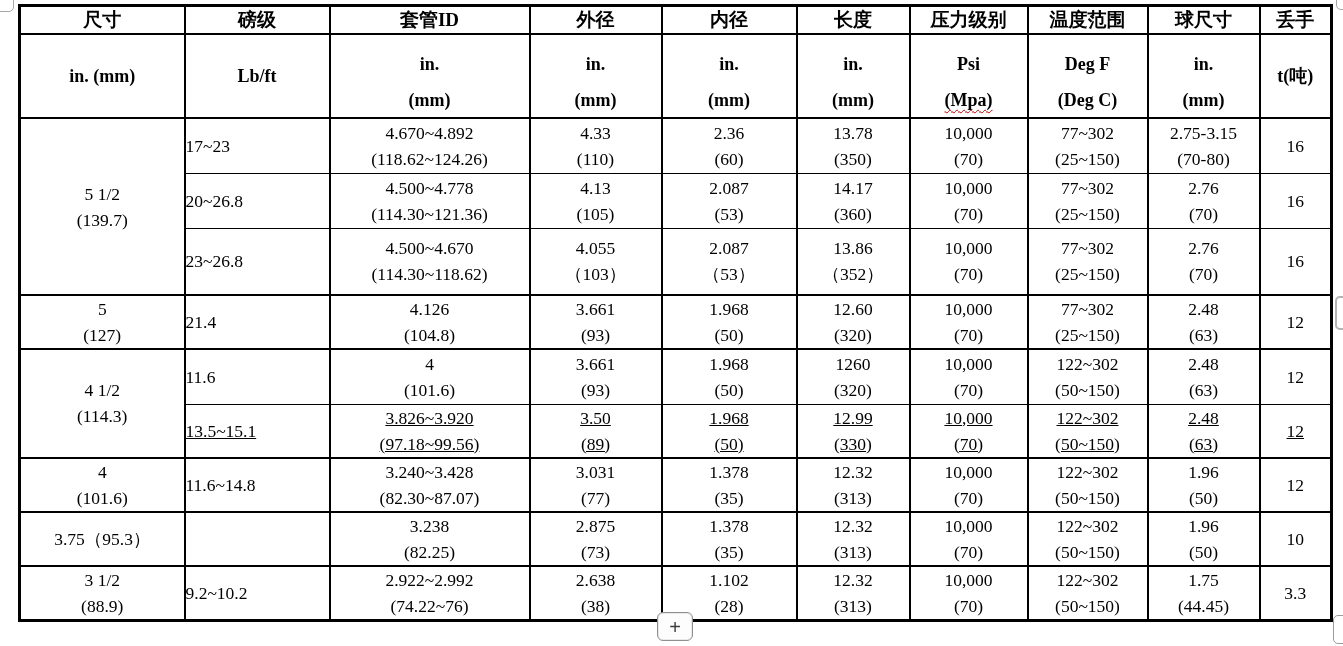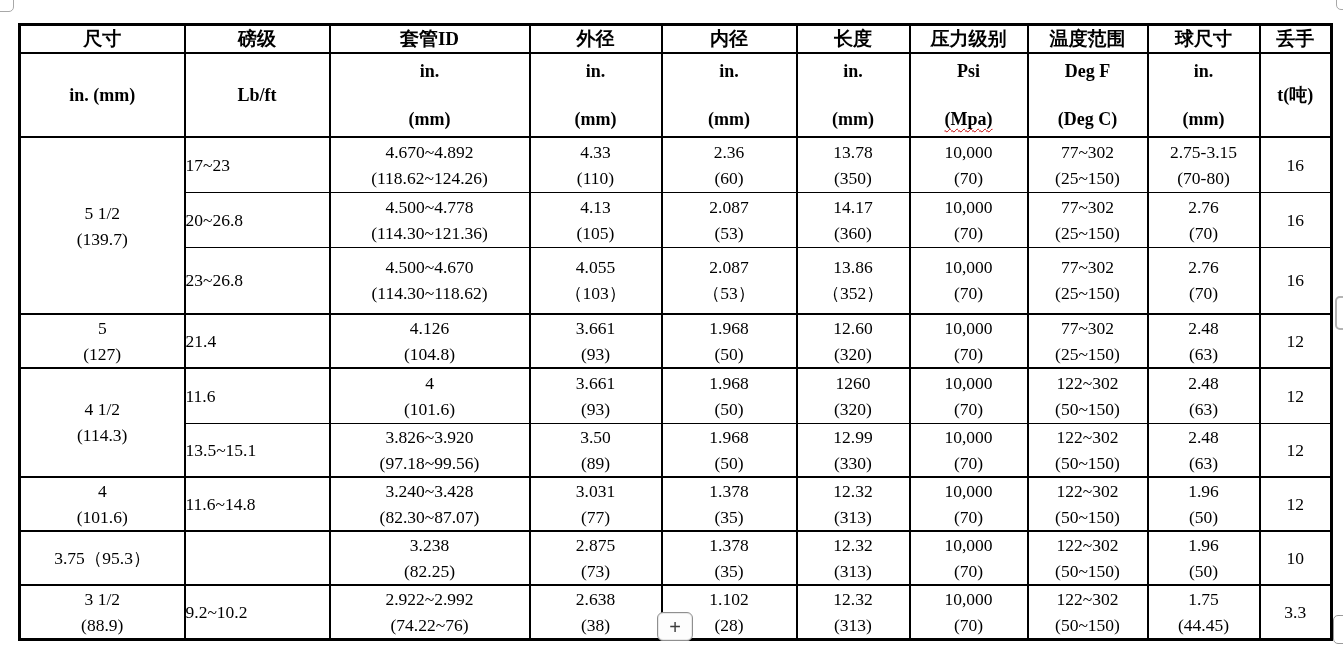--- a/index.html
+++ b/index.html
@@ -3,33 +3,33 @@
 <meta charset="utf-8">
 <style>
   html,body{margin:0;padding:0;}
   body{
     width:1343px;height:646px;background:#ffffff;overflow:hidden;position:relative;
     font-family:"Liberation Serif","DejaVu Serif",serif;color:#000;
   }
   .page{position:relative;width:1343px;height:646px;}
 
   table.spec{
-    position:absolute;left:18px;top:23px;width:1312px;
+    position:absolute;left:18px;top:4px;width:1312px;
     border-collapse:collapse;table-layout:fixed;
     border:3px solid #000;
   }
   th,td{
     border:2px solid #000;
     padding:0;vertical-align:middle;text-align:center;
     overflow:hidden;
   }
   th.h1{height:26px;font-size:19px;font-weight:bold;line-height:1.1;}
   th.h2{height:82px;font-size:18px;font-weight:bold;}
   .split{height:100%;box-sizing:border-box;display:flex;flex-direction:column;
-         justify-content:space-between;padding:7px 0 6px 0;}
+         justify-content:space-between;padding:19px 0 6px 0;}
   .squig{text-decoration:underline wavy #c00000;text-decoration-skip-ink:none;
          text-decoration-thickness:1px;text-underline-offset:3px;}
   td{font-size:17.5px;line-height:26px;}
   td .cline{display:block;}
   td.lb{text-align:left;}
   td.t1{border-top-width:1px;}
   td.b1{border-bottom-width:1px;}
 
   
   .edge-widget{position:absolute;background:#fff;border:1px solid #a8a8a8;border-radius:5px;}
@@ -317,21 +317,21 @@
             <div class="cline">(50~150)</div>
           </td>
           <td class="b1">
             <div class="cline">2.48</div>
             <div class="cline">(63)</div>
           </td>
           <td class="b1">
             <div class="cline">12</div>
           </td>
         </tr>
-        <tr style="height: 46px;">
+        <tr style="height: 46px; text-decoration: underline;">
           <td class="lb t1">
             <div class="cline">13.5~15.1</div>
           </td>
           <td class="t1">
             <div class="cline">3.826~3.920</div>
             <div class="cline">(97.18~99.56)</div>
           </td>
           <td class="t1">
             <div class="cline">3.50</div>
             <div class="cline">(89)</div>

